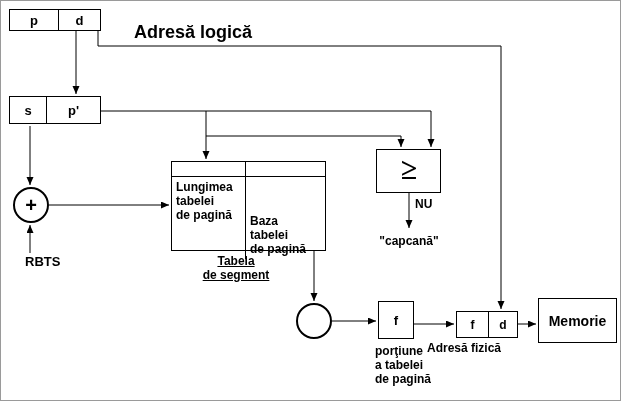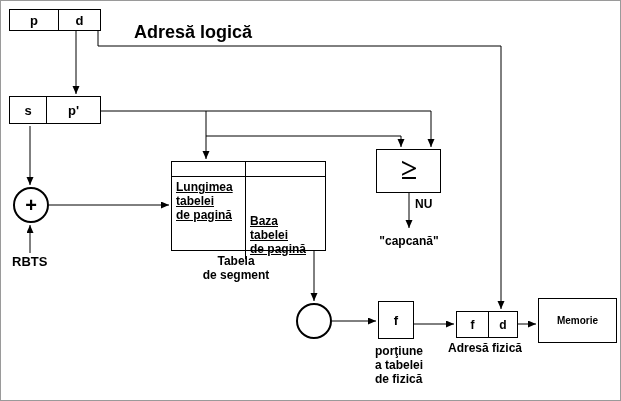--- a/index.html
+++ b/index.html
@@ -39,21 +39,21 @@
     display:flex;align-items:center;justify-content:center;
     z-index:2;
   }
   .lbl{
     position:absolute;
     white-space:pre-line;
     z-index:3;
     line-height:14px;
   }
   .seg-table{display:block;}
-  .trow{display:flex;width:100%;box-sizing:border-box;text-decoration:underline;}
+  .trow{display:flex;width:100%;box-sizing:border-box;}
   .thead{height:15px;border-bottom:1px solid #000;}
   .tcell{
     border-right:1px solid #000;
     width:74px;box-sizing:border-box;
     white-space:pre-line;
   }
   .tcell.last{border-right:none;flex:1;margin-top:34px;}
   .tbody .tcell{padding:3px 4px;line-height:14px;}
   .adder-sym{font-size:20px;font-weight:900;line-height:1;}
   .cmp-sym{
@@ -101,62 +101,62 @@
 
   <div class="box" style="left:8px;top:95px;width:92px;height:28px;">
     <div class="cell" style="width:37px;">s</div>
     <div class="cell last">p'</div>
   </div>
 
   <div class="circle" style="left:12px;top:186px;width:36px;height:36px;">
     <span class="adder-sym">+</span>
   </div>
 
-  <div class="lbl" style="left:11px;top:254px;font-size:13px;">RBTS</div>
+  <div class="lbl" style="left:24px;top:254px;font-size:13px;">RBTS</div>
 
   <div class="box seg-table" style="left:170px;top:160px;width:155px;height:90px;">
     <div class="trow thead">
       <div class="tcell"></div>
       <div class="tcell last"></div>
     </div>
     <div class="trow tbody">
       <div class="tcell">Lungimea
 tabelei
 de pagină</div>
       <div class="tcell last">Baza
 tabelei
 de pagină</div>
     </div>
   </div>
 
-  <div class="lbl" style="left:190px;top:253px;width:90px;text-align:center;">Tabela
+  <div class="lbl" style="left:190px;top:253px;width:90px;text-align:center;text-decoration:underline;">Tabela
 de segment</div>
 
   <div class="box ctr" style="left:375px;top:148px;width:65px;height:44px;">
     <span class="cmp-sym">≥</span>
   </div>
 
   <div class="lbl" style="left:414px;top:196px;text-align:right;">NU</div>
 
   <div class="lbl" style="left:370px;top:233px;width:76px;text-align:center;">"capcană"</div>
 
   <div class="circle" style="left:295px;top:302px;width:36px;height:36px;"></div>
 
   <div class="box ctr" style="left:377px;top:300px;width:36px;height:38px;font-size:13px;">
     <span>f</span>
   </div>
 
   <div class="lbl" style="left:374px;top:343px;">porţiune
 a tabelei
-de fizică</div>
+de pagină</div>
 
   <div class="box" style="left:455px;top:310px;width:62px;height:27px;">
     <div class="cell" style="width:32px;font-size:12px;">f</div>
     <div class="cell last" style="font-size:12px;">d</div>
   </div>
 
-  <div class="lbl" style="left:447px;top:340px;">Adresă fizică</div>
+  <div class="lbl" style="left:426px;top:340px;">Adresă fizică</div>
 
-  <div class="box ctr" style="left:537px;top:297px;width:79px;height:45px;font-size:10px;">
+  <div class="box ctr" style="left:537px;top:297px;width:79px;height:45px;font-size:14px;">
     <span>Memorie</span>
   </div>
 
 </div>
 
 </body></html>

